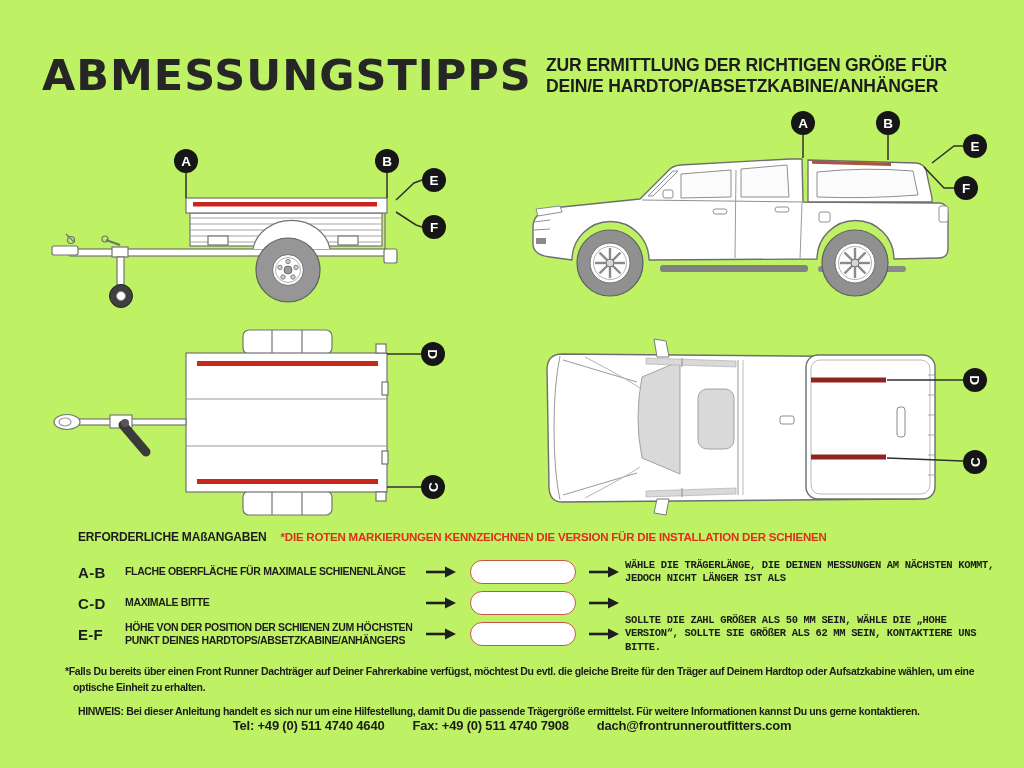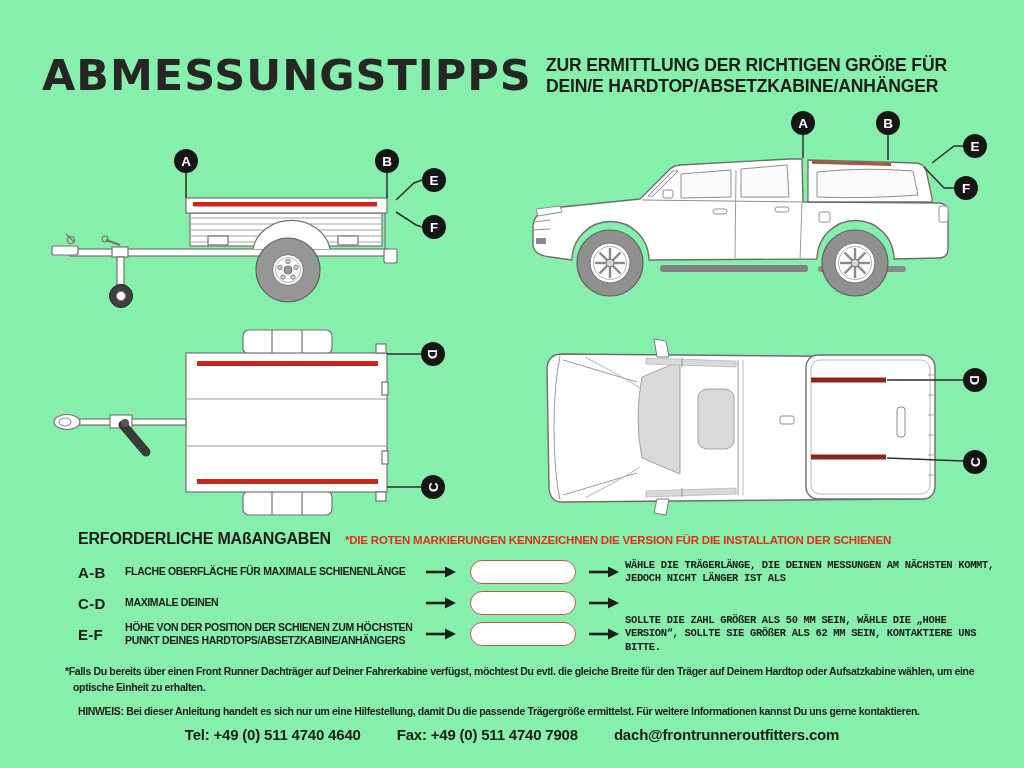--- a/index.html
+++ b/index.html
@@ -1,43 +1,43 @@
 <!DOCTYPE html>
 <html><head>
 <meta charset="utf-8">
 <style>
   html,body{margin:0;padding:0;background:#ffffff;}
-  .page{position:relative;width:1024px;height:768px;background:#86efac;overflow:hidden;
+  .page{position:relative;width:1024px;height:768px;background:#bef264;overflow:hidden;
         font-family:"Liberation Sans",sans-serif;color:#1c1c1c;}
   .title{position:absolute;left:42px;top:50px;font-family:"DejaVu Sans",sans-serif;
          font-weight:bold;font-size:43px;letter-spacing:1px;color:#262626;white-space:nowrap;}
   .subtitle{position:absolute;left:546px;top:54px;font-weight:bold;font-size:18.5px;
             line-height:1.16;letter-spacing:-0.2px;color:#1d1d1d;transform:scaleX(0.95);
             transform-origin:left top;white-space:nowrap;}
   .diagram{position:absolute;}
   .req{position:absolute;left:78px;top:530px;width:920px;}
   .req-heading{position:absolute;left:0;top:0;display:flex;gap:14px;align-items:baseline;white-space:nowrap;}
-  .req-heading .black{font-size:16px;font-weight:800;letter-spacing:-0.2px;}
+  .req-heading .black{font-size:12px;font-weight:800;letter-spacing:-0.2px;}
   .req-heading .red{font-size:11.5px;font-weight:800;letter-spacing:-0.2px;color:#e02d1e;}
   .req-row{position:absolute;left:0;width:920px;display:grid;
            grid-template-columns:47px 294px 43px 121px 42px 1fr;align-items:center;}
   .row-1{top:25px;height:34px;}
   .row-2{top:60px;height:26px;}
   .row-3{top:82px;height:44px;}
   .range{font-size:15px;font-weight:800;letter-spacing:0.3px;}
   .desc,.result{font-size:10.5px;font-weight:700;letter-spacing:-0.35px;line-height:1.25;}
   .result{padding-right:4px;font-family:Liberation Mono, monospace;}
   .pill{width:104px;height:22px;border:1.6px solid #c45848;border-radius:13px;background:#fff;justify-self:center;}
   .arrow{justify-self:center;display:block;}
   .footnote{position:absolute;left:65px;top:652px;width:918px;font-size:10.5px;font-weight:700;
             letter-spacing:-0.35px;line-height:1.55;padding-left:8px;text-indent:-8px;}
   .hint{position:absolute;left:78px;top:694px;width:930px;font-size:10.5px;font-weight:700;
         letter-spacing:-0.35px;}
   .contact{position:absolute;left:0;top:718px;width:1024px;display:flex;justify-content:center;
-           gap:36px;font-size:15px;font-weight:700;letter-spacing:-0.2px;margin-top:8px;}
+           gap:28px;font-size:13px;font-weight:700;letter-spacing:-0.2px;}
   svg text.mk{font-family:"Liberation Sans",sans-serif;font-weight:bold;font-size:13.5px;fill:#ffffff;text-anchor:middle;}
 </style>
 </head>
 <body>
 
 <div class="page">
 
   <div class="title">ABMESSUNGSTIPPS</div>
   <div class="subtitle">
     <div>ZUR ERMITTLUNG DER RICHTIGEN GRÖßE FÜR</div>
@@ -288,21 +288,21 @@
       <div class="pill"></div>
       <svg class="arrow" width="30" height="12">
           <line x1="0" y1="6" x2="20" y2="6" stroke="#1e1e1e" stroke-width="2.6"></line>
           <polygon points="19,0.5 30,6 19,11.5" fill="#1e1e1e"></polygon>
         </svg>
       <span class="result">WÄHLE DIE TRÄGERLÄNGE, DIE DEINEN MESSUNGEN AM NÄCHSTEN KOMMT, JEDOCH NICHT LÄNGER IST ALS</span>
     </div>
 
     <div class="req-row row-2">
       <span class="range">C-D</span>
-      <span class="desc">MAXIMALE DEINEN</span>
+      <span class="desc">MAXIMALE BITTE</span>
       <svg class="arrow" width="30" height="12">
           <line x1="0" y1="6" x2="20" y2="6" stroke="#1e1e1e" stroke-width="2.6"></line>
           <polygon points="19,0.5 30,6 19,11.5" fill="#1e1e1e"></polygon>
         </svg>
       <div class="pill"></div>
       <svg class="arrow" width="30" height="12">
           <line x1="0" y1="6" x2="20" y2="6" stroke="#1e1e1e" stroke-width="2.6"></line>
           <polygon points="19,0.5 30,6 19,11.5" fill="#1e1e1e"></polygon>
         </svg>
     </div>

